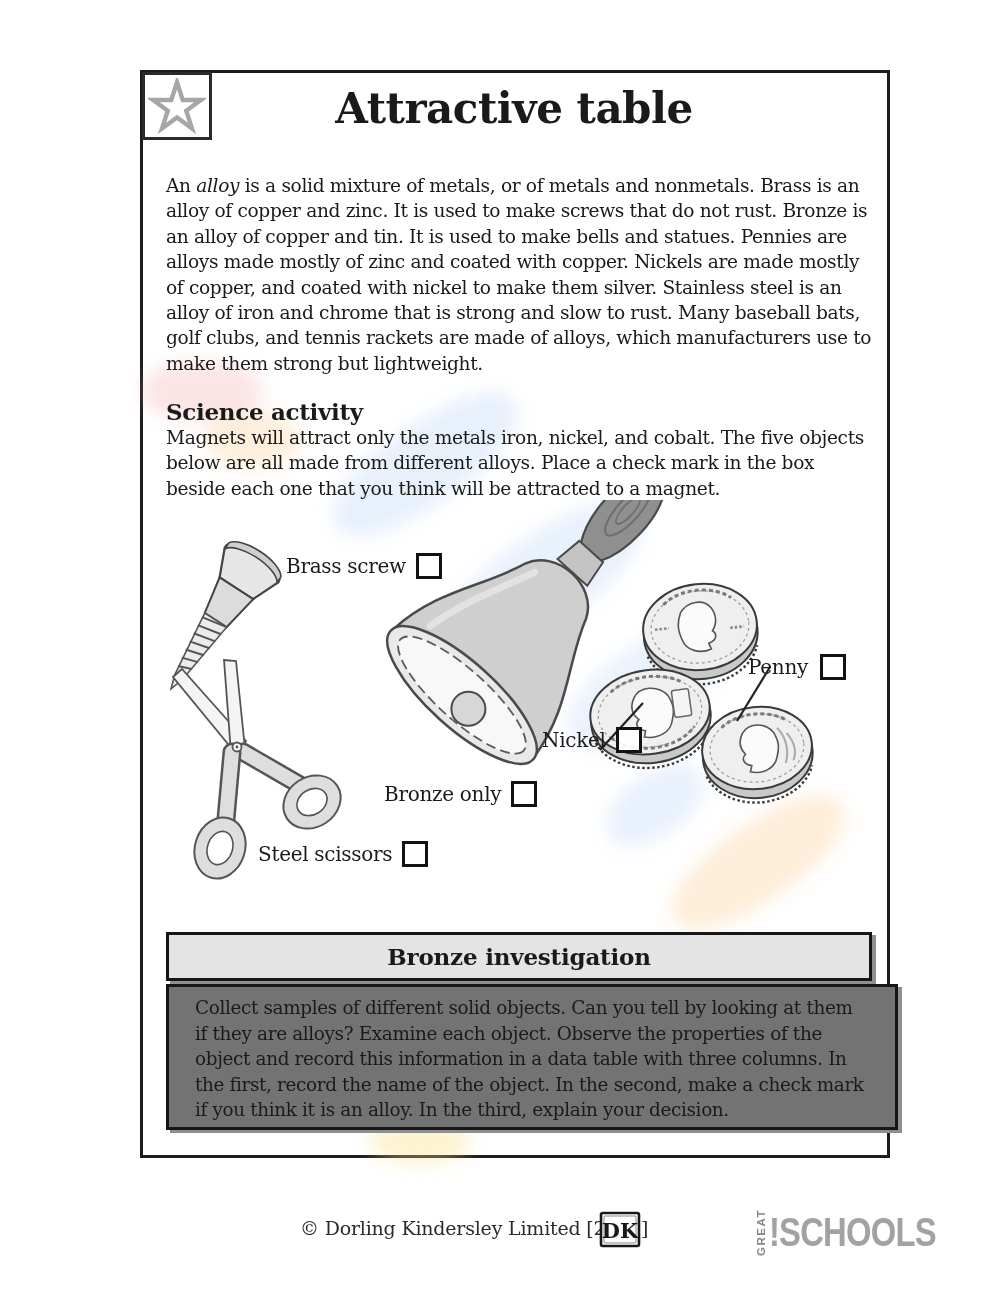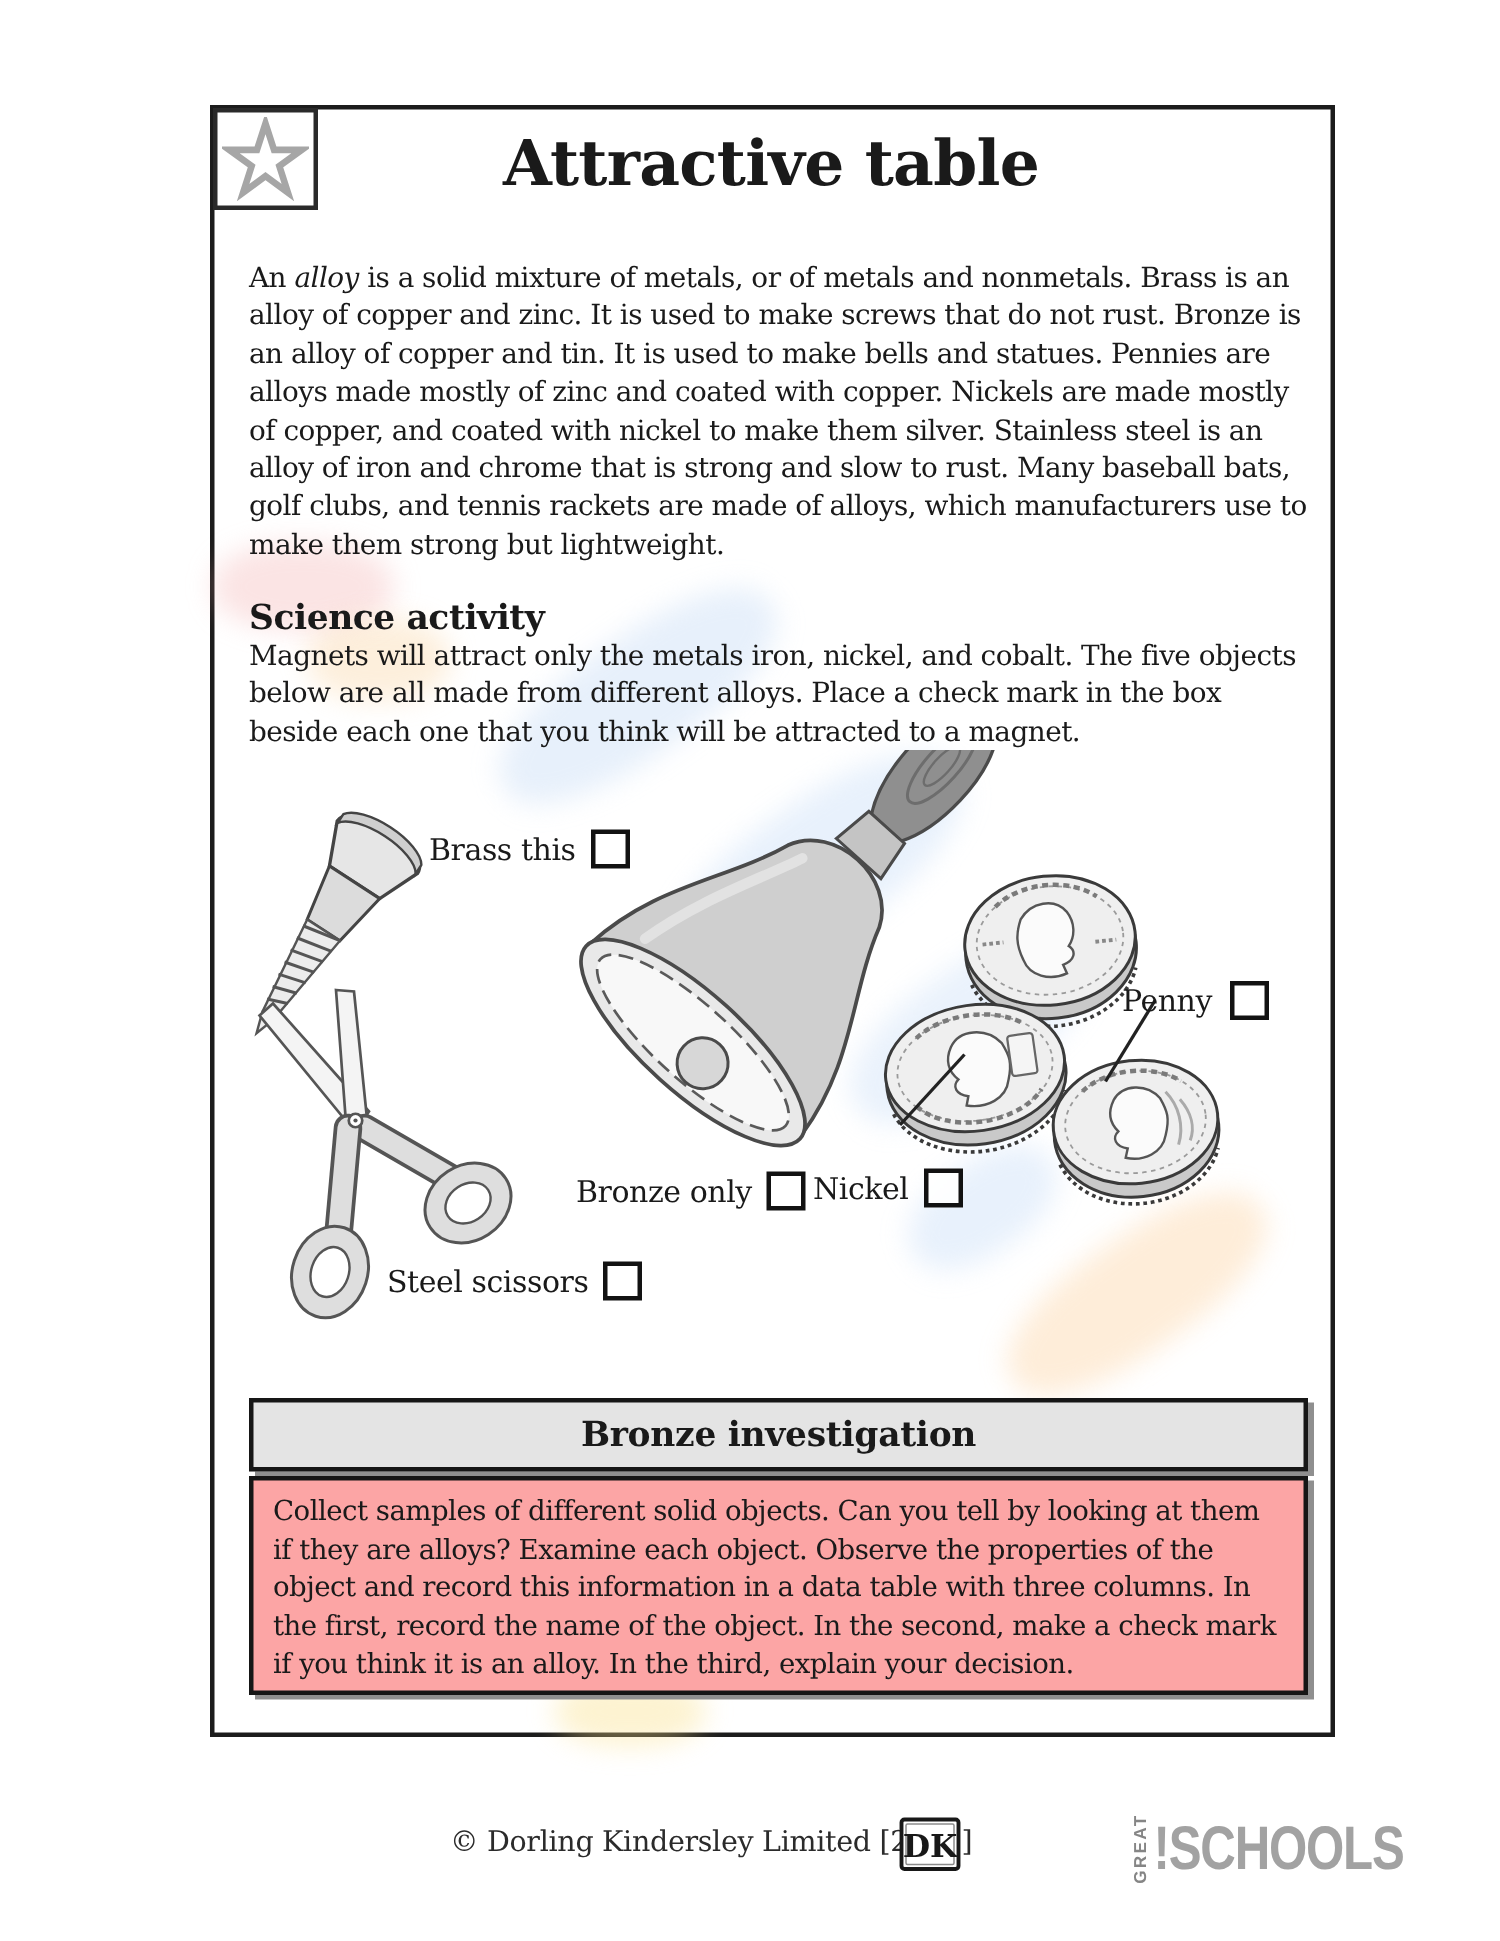--- a/index.html
+++ b/index.html
@@ -29,22 +29,22 @@
   .obj .lbl{font-size:20px;letter-spacing:-0.3px;white-space:nowrap;}
   .checkbox{display:inline-block;width:20px;height:20px;border:3px solid #121212;
             background:rgba(255,255,255,0.9);cursor:pointer;}
 
   
   .inv-head{position:absolute;left:166px;top:932px;width:700px;height:43px;
             background:#e4e4e4;border:3px solid #161616;box-shadow:4px 3px 0 #8f8f8f;
             display:flex;align-items:center;justify-content:center;
             font-size:23px;font-weight:bold;letter-spacing:-0.2px;z-index:2;}
   .inv-body{position:absolute;left:166px;top:984px;width:674px;height:124px;
-            border:3px solid #161616;box-shadow:4px 3px 0 #8f8f8f;background:#fca5a5;
-            padding:8px 13px;font-size:18.4px;line-height:25.6px;letter-spacing:-0.35px;z-index:2;}
+            border:3px solid #161616;box-shadow:4px 3px 0 #8f8f8f;background:#737373;
+            padding:8px 26px;font-size:18.4px;line-height:25.6px;letter-spacing:-0.35px;z-index:2;}
 
   
   .copyright{position:absolute;left:300px;top:1217px;font-size:19px;color:#2b2b2b;
              letter-spacing:-0.2px;z-index:2;}
   .dk-logo{position:absolute;left:597px;top:1209px;z-index:2;}
   .gs-logo{position:absolute;left:756px;top:1206px;height:52px;display:flex;align-items:center;z-index:2;
            font-family:"Liberation Sans","DejaVu Sans",sans-serif;}
   .gs-vert{writing-mode:vertical-rl;transform:rotate(180deg);font-size:11.5px;font-weight:bold;
            letter-spacing:1.5px;color:#858585;line-height:1;margin-right:1px;}
   .gs-main{font-size:41px;font-weight:bold;color:#a2a2a2;letter-spacing:-1px;
@@ -173,28 +173,28 @@
         <path d="M -18,-14 C -10,-25 6,-26 13,-16 C 18,-8 17,-1 12,5 C 17,9 15,15 7,17 L 9,23 C -3,27 -16,22 -19,11 C -23,0 -22,-5 -18,-14 Z" fill="#fbfbfb" stroke="#555" stroke-width="1.6"></path>
       </g>
       <path d="M 22,-18 C 30,-8 32,6 27,18 M 31,-12 C 38,-2 39,8 35,16" fill="none" stroke="#aaa" stroke-width="2"></path>
     </g>
 
     <line x1="630" y1="167" x2="597" y2="221" stroke="#222" stroke-width="2.2"></line>
     <line x1="503" y1="203" x2="460" y2="250" stroke="#222" stroke-width="2.2"></line>
   </svg>
 
   <div class="obj" style="left:286px;top:553px;">
-    <span class="lbl">Brass this</span>
+    <span class="lbl">Brass screw</span>
     <span class="checkbox"></span>
   </div>
   <div class="obj" style="left:748px;top:654px;gap:12px;">
     <span class="lbl">Penny</span>
     <span class="checkbox"></span>
   </div>
-  <div class="obj" style="left:542px;top:779px;">
+  <div class="obj" style="left:542px;top:727px;">
     <span class="lbl">Nickel</span>
     <span class="checkbox"></span>
   </div>
   <div class="obj" style="left:384px;top:781px;">
     <span class="lbl">Bronze only</span>
     <span class="checkbox"></span>
   </div>
   <div class="obj" style="left:258px;top:841px;">
     <span class="lbl">Steel scissors</span>
     <span class="checkbox"></span>

